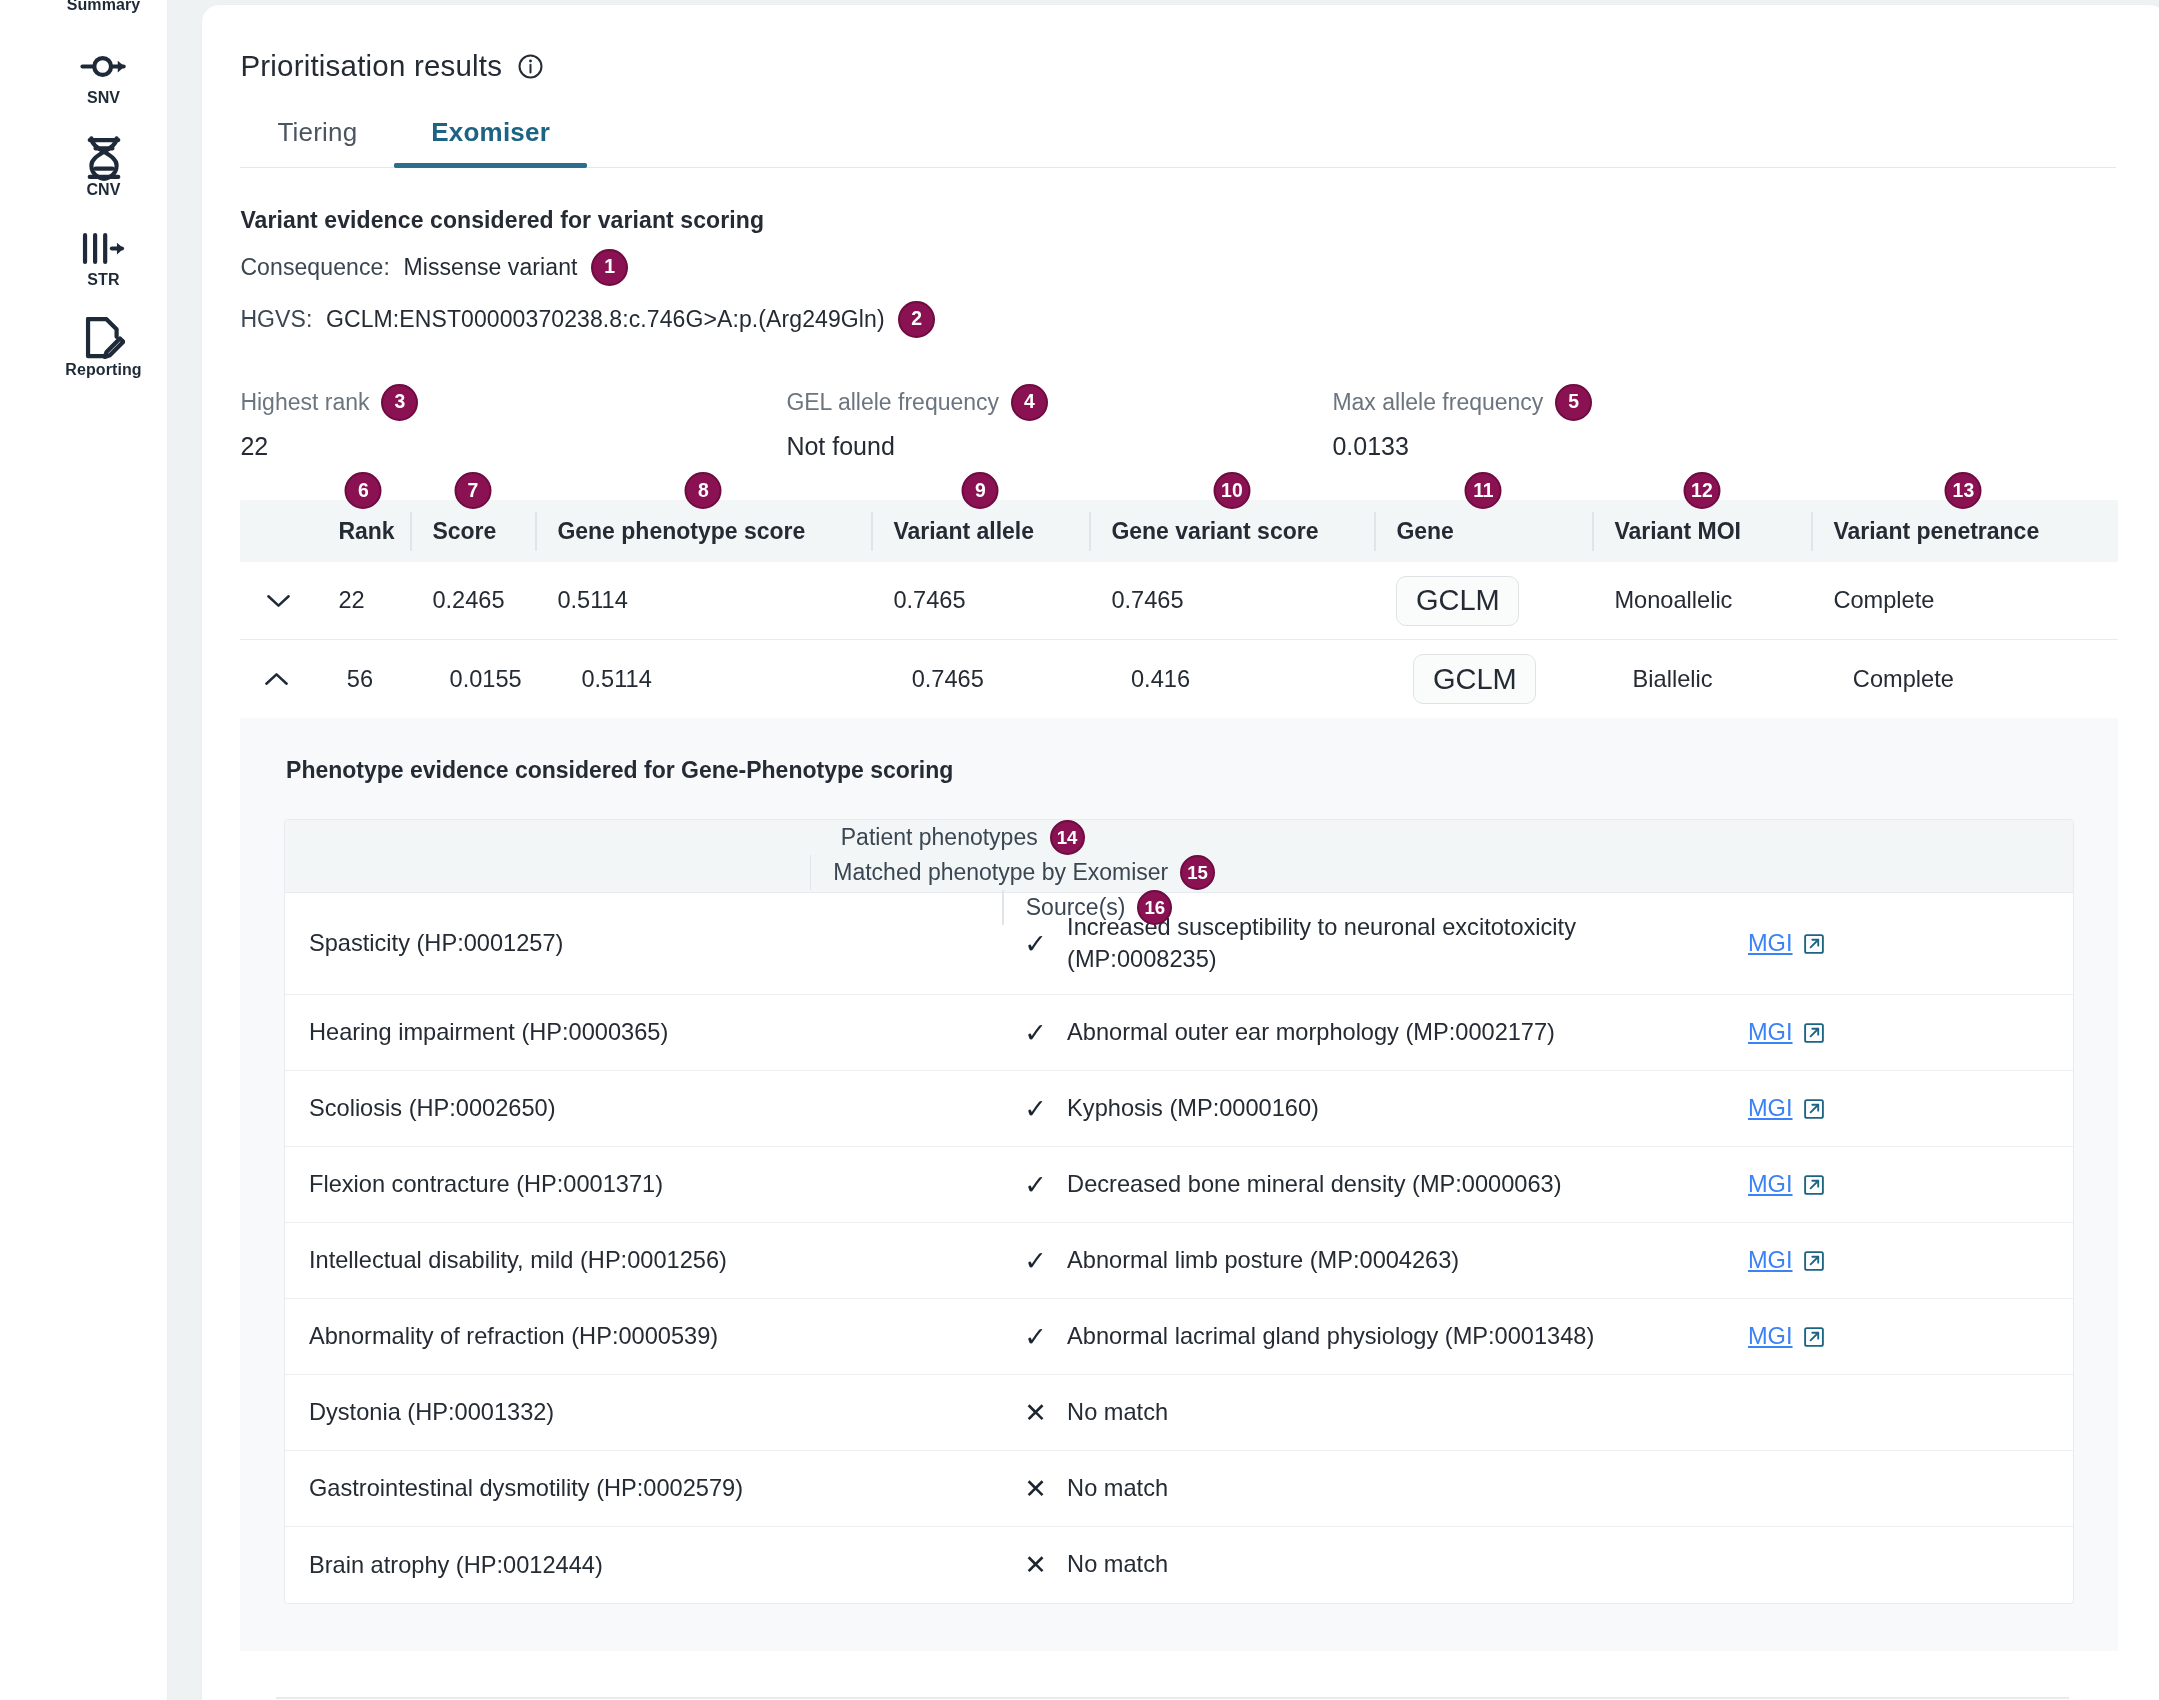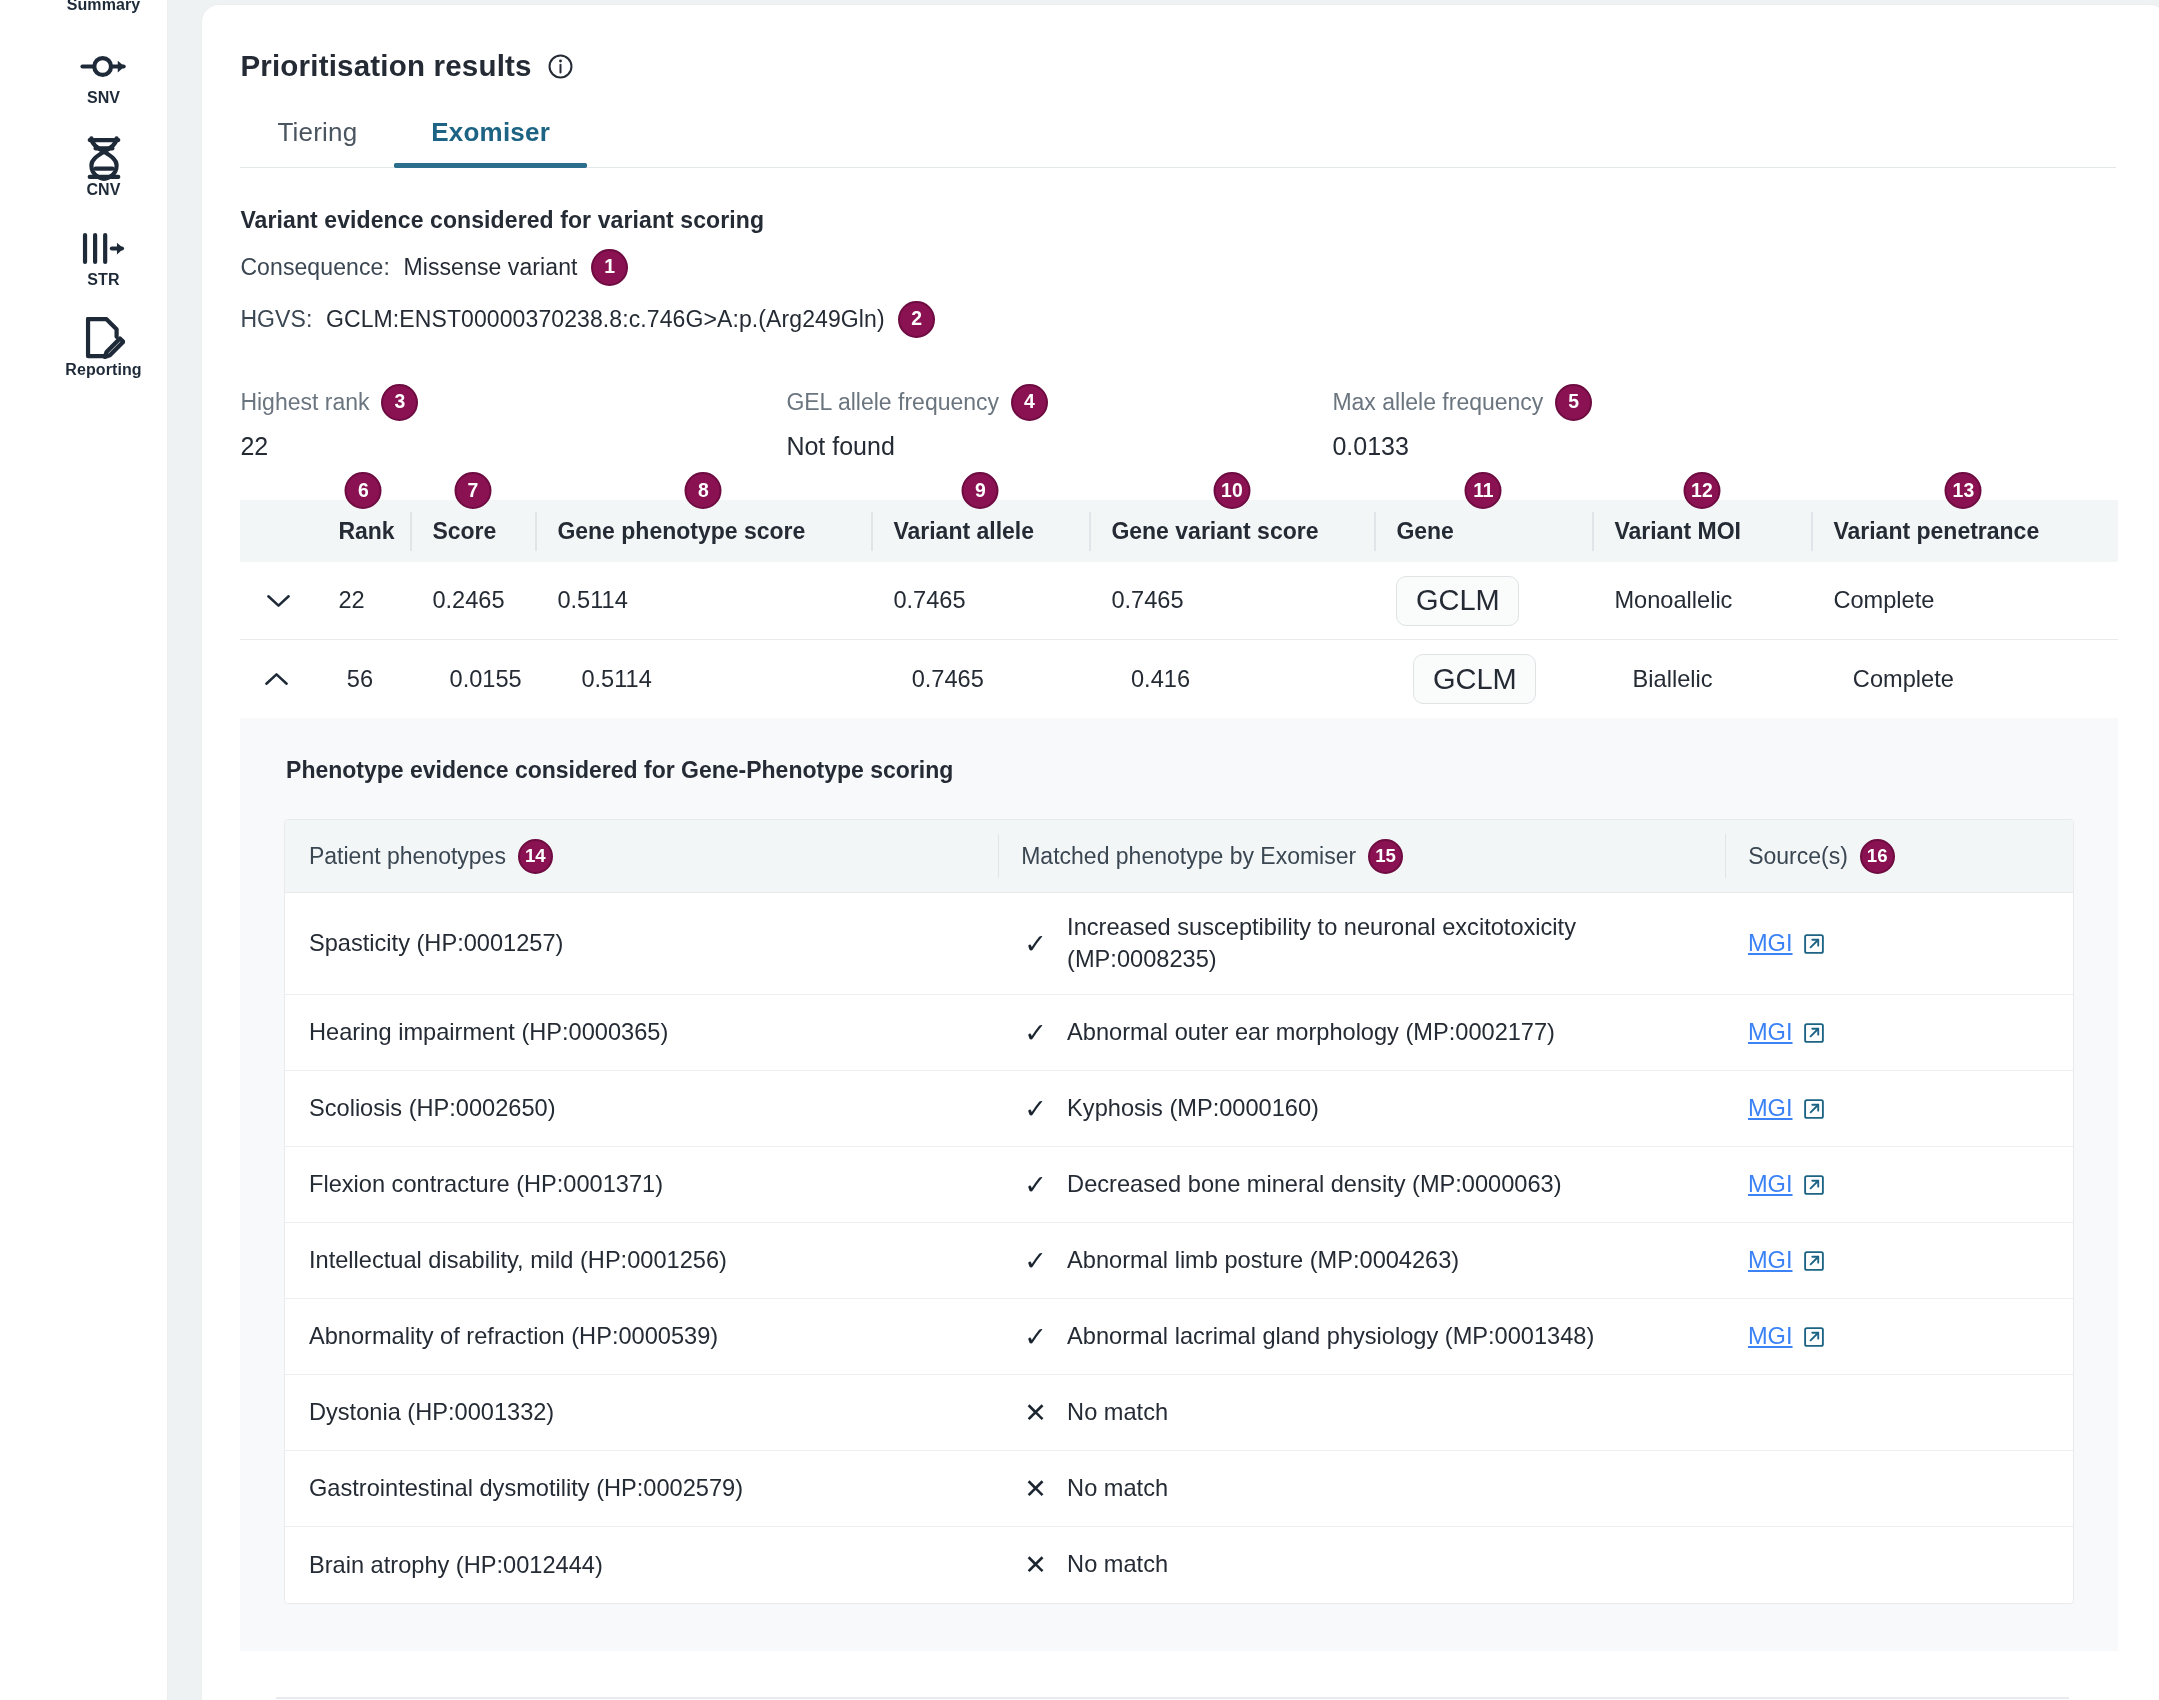--- a/index.html
+++ b/index.html
@@ -73,21 +73,21 @@
 
   
   .page-title-row {
     display: flex;
     align-items: center;
     gap: 15px;
     margin-left: 3.4px;
   }
   .page-title {
     font-size: 29.5px;
-    font-weight: bold;
+    font-weight: normal;
     color: #252b34;
     letter-spacing: 0.2px;
   }
   .info-icon { display:flex; align-items:center; color:#252b34; }
 
   
   .tabs {
     display: flex;
     align-items: flex-end;
     margin-top: 29px;
@@ -270,20 +270,21 @@
     border: 1.7px solid #e7ebed;
     border-radius: 3.4px;
     overflow: visible;
   }
   .ph-head {
     display: flex;
     align-items: center;
     background: #f3f6f7;
     height: 73px;
     border-bottom: 1.7px solid #e7ebed;
+    flex-direction: column;
   }
   .ph-th {
     font-size: 23px;
     color: #3a4652;
     padding-left: 23.6px;
     position: relative;
     display: flex;
     align-items: center;
     gap: 11.8px;
     height: 44px;

